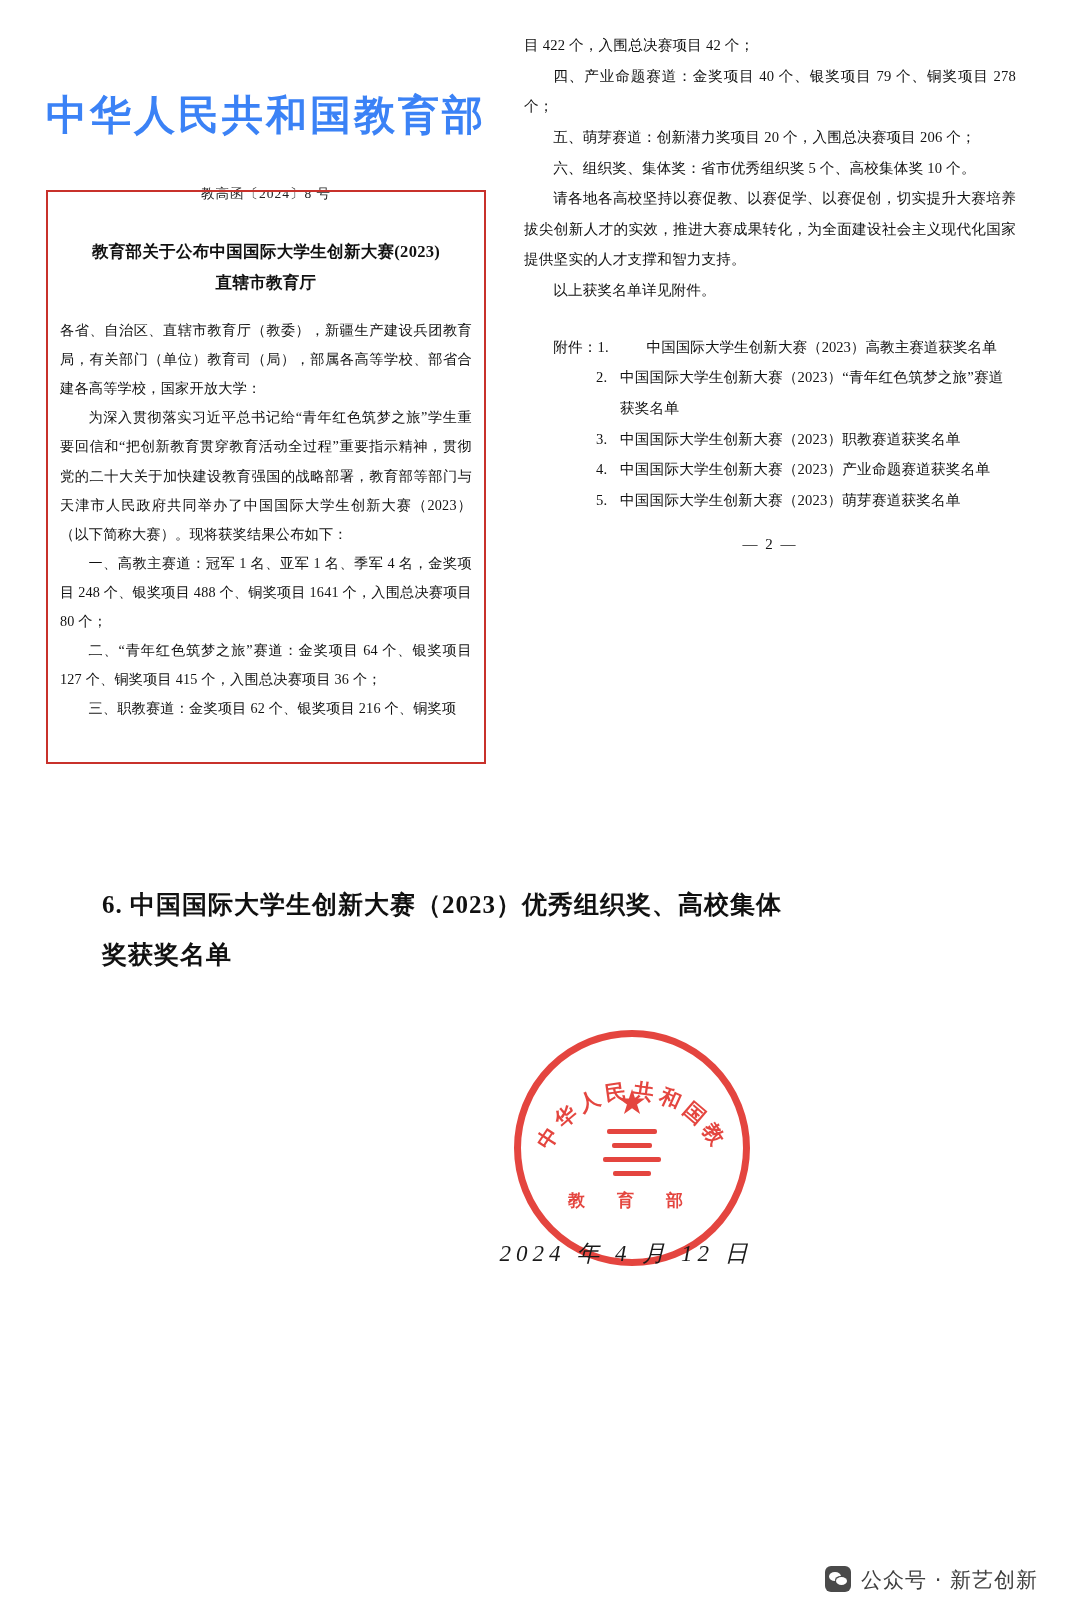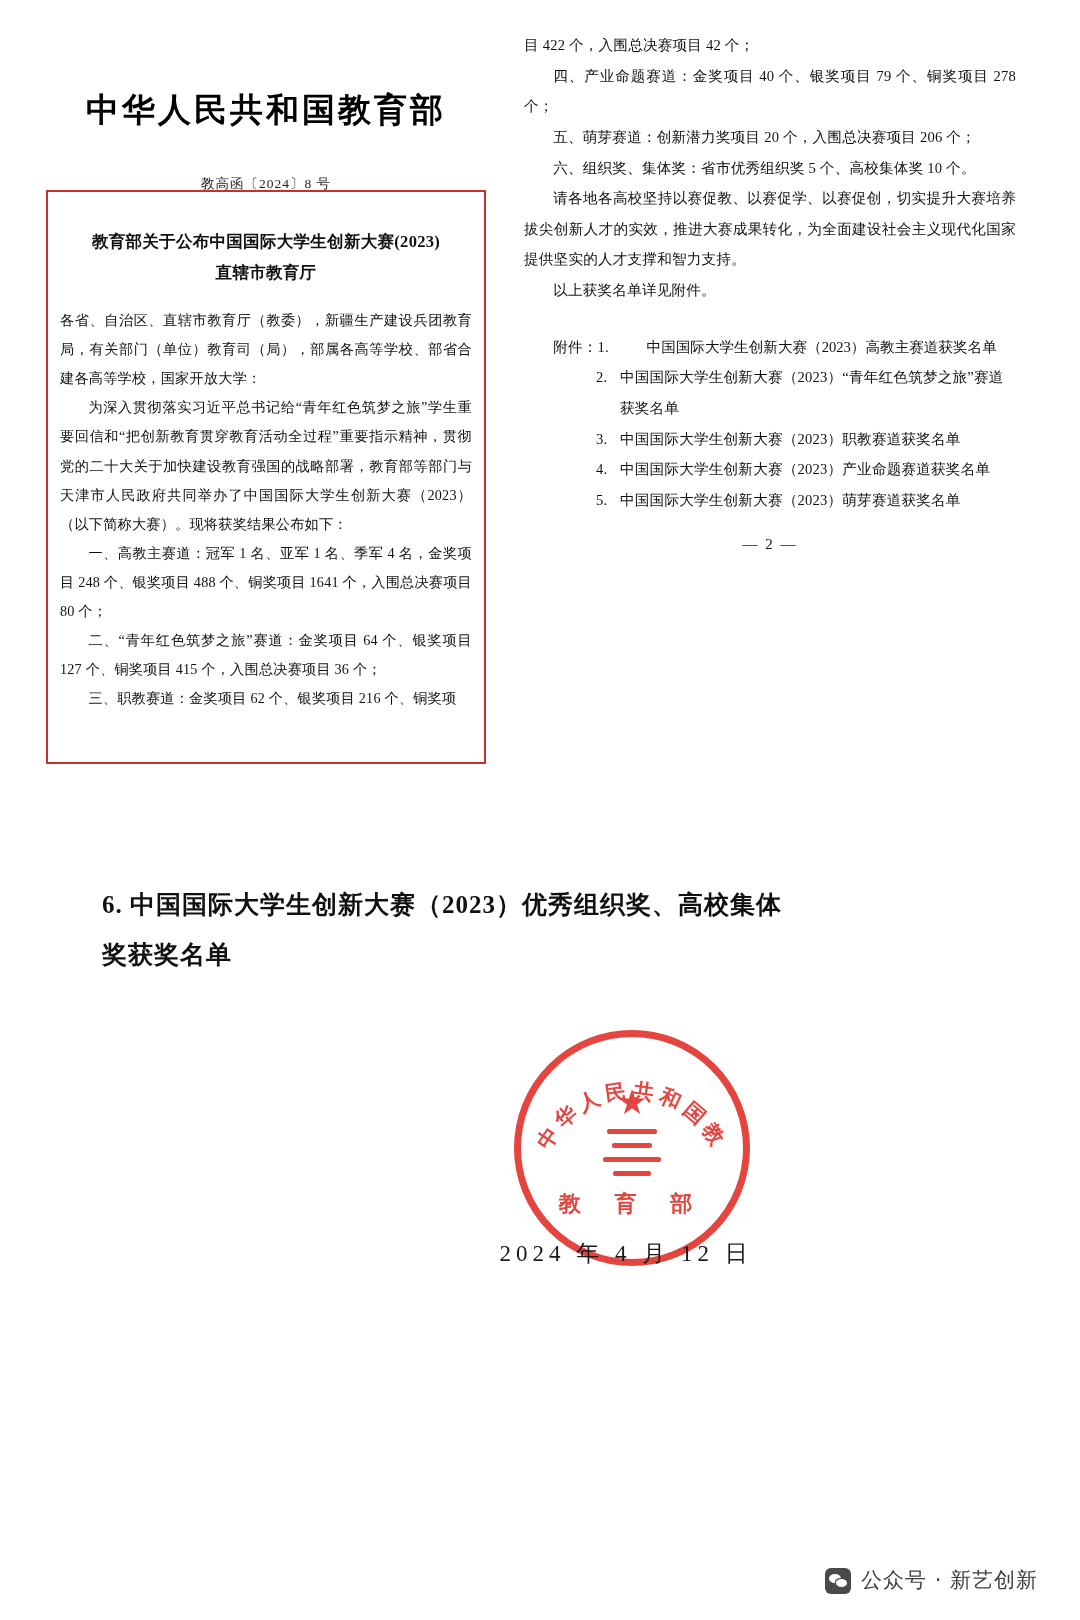--- a/index.html
+++ b/index.html
@@ -19,22 +19,22 @@
   
   .page1 {
     position: absolute;
     left: 46px;
     top: 40px;
     width: 440px;
     height: 730px;
   }
   .masthead {
     font-family: Liberation Serif, serif;
-    color: #000000;
-    font-size: 33px;
+    color: #3b82f6;
+    font-size: 41px;
     font-weight: 700;
     letter-spacing: 3px;
     text-align: center;
     padding-top: 48px;
     white-space: nowrap;
   }
   .doc-no {
     text-align: center;
     font-size: 13.5px;
     letter-spacing: 1px;
@@ -219,45 +219,46 @@
     font-size: 21px;
     font-weight: 700;
     letter-spacing: 5px;
   }
   .seal-bottom-text {
     position: absolute;
     left: 50%;
     top: 152px;
     transform: translateX(-50%);
     color: #e2362f;
-    font-size: 22px;
+    font-size: 17px;
     font-weight: 700;
     letter-spacing: 13px;
     white-space: nowrap;
     font-family: "DejaVu Serif", serif;
   }
   .seal-date {
     position: absolute;
     left: 0;
     top: 208px;
     width: 300px;
     text-align: center;
     font-size: 23px;
     letter-spacing: 5px;
     color: #1a1a1a;
     white-space: nowrap;
+    font-style: italic;
   }
 
   
   .footer {
     position: absolute;
     right: 42px;
     bottom: 26px;
     display: flex;
-    align-items: flex-end;
+    align-items: flex-start;
     gap: 10px;
     color: #3f3f3f;
     font-size: 21px;
     font-family: "DejaVu Sans", sans-serif;
     letter-spacing: 1px;
   }
   .wechat-icon {
     width: 26px;
     height: 26px;
     border-radius: 6px;

